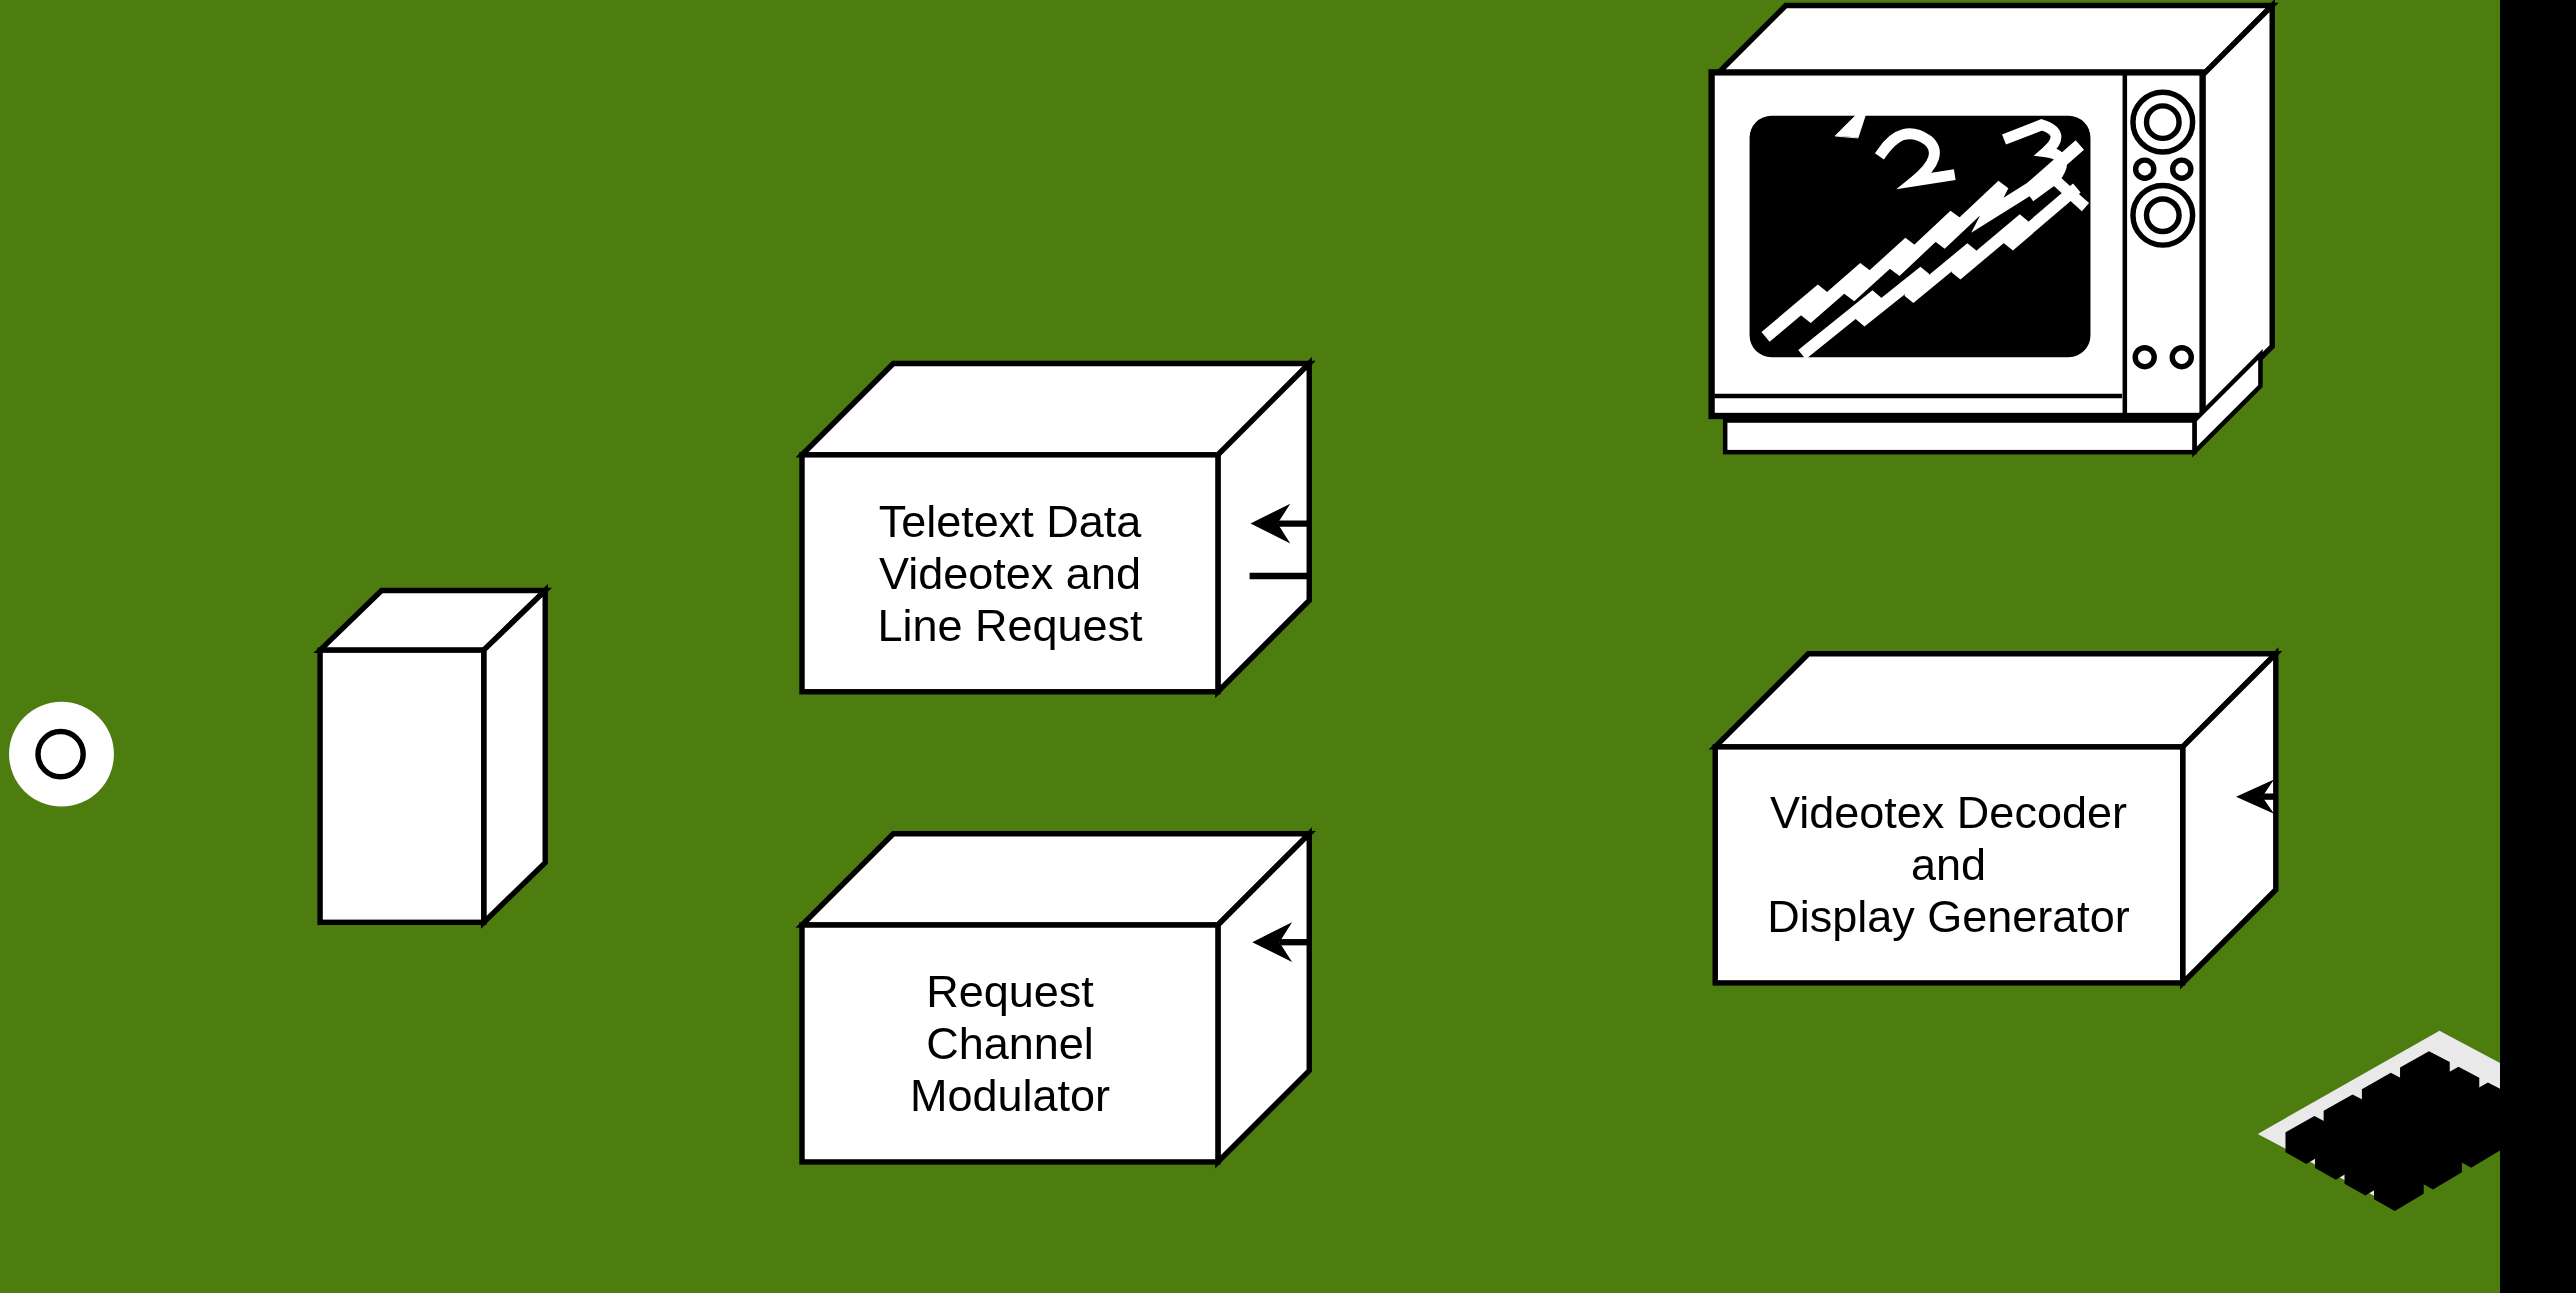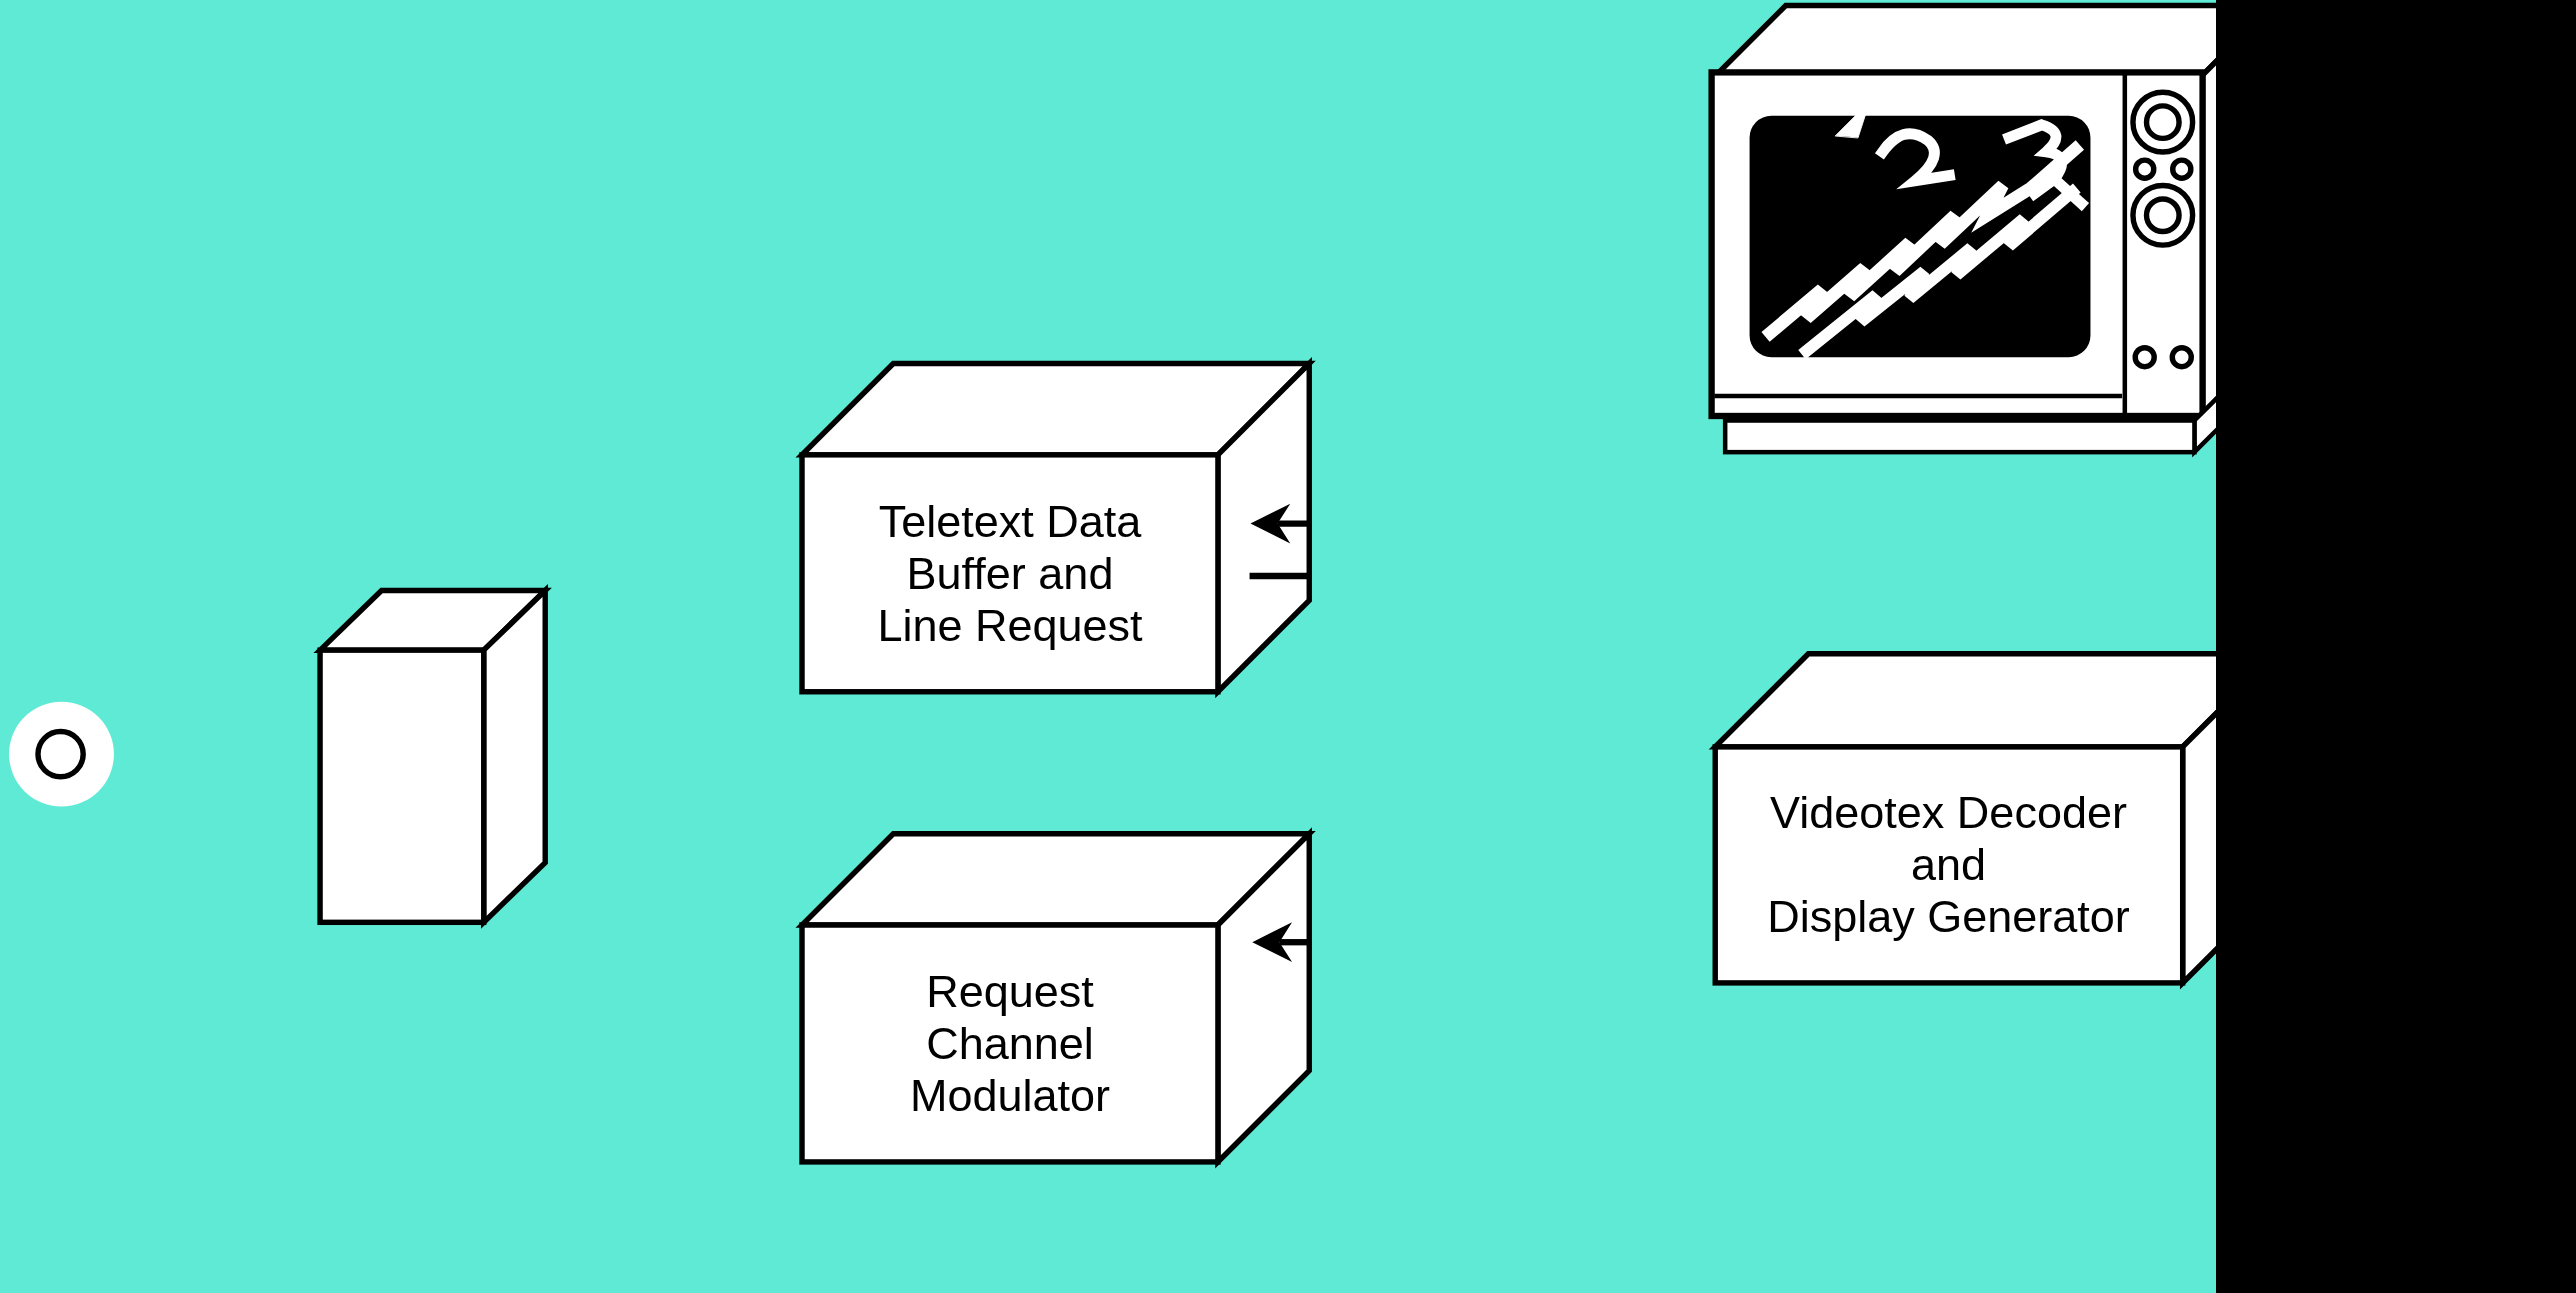--- a/index.html
+++ b/index.html
@@ -1,19 +1,19 @@
 <!DOCTYPE html>
 <html style="font-size:14.5px"><head>
 <meta charset="utf-8">
 <style>
   html,body{margin:0;padding:0;background:#000;}
   #canvas{
     position:relative;
-    width:2216px;height:1294px;
-    background:#5eead4;
+    width:2500px;height:1294px;
+    background:#4d7c0f;
     overflow:hidden;
     font-family:"Liberation Sans", sans-serif;
   }
   #scene{position:absolute;left:0;top:0;}
   .box-label{
     position:absolute;
     display:flex;flex-direction:column;justify-content:center;align-items:center;
     text-align:center;
     color:#000;
     font-size:45px;line-height:52px;
@@ -126,21 +126,21 @@
           <polygon points="2559.7,1234.3 2582.7,1246.3 2582.7,1268.3 2550.7,1287.3 2527.7,1274.3 2527.7,1252.3"></polygon>
           <polygon points="2592.4,1251.7 2615.4,1263.7 2615.4,1285.7 2583.4,1304.7 2560.4,1291.7 2560.4,1269.7"></polygon>
           <polygon points="2625.0,1269.0 2648.0,1281.0 2648.0,1303.0 2616.0,1322.0 2593.0,1309.0 2593.0,1287.0"></polygon>
           <polygon points="2657.6,1286.3 2680.6,1298.3 2680.6,1320.3 2648.6,1339.3 2625.6,1326.3 2625.6,1304.3"></polygon>
         </g>
     </g>
   </svg>
 
   <div class="box-label" style="left:802px;top:455px;width:416px;height:237px;">
     <div class="ln">Teletext Data</div>
-    <div class="ln">Buffer and</div>
+    <div class="ln">Videotex and</div>
     <div class="ln">Line Request</div>
   </div>
 
   <div class="box-label" style="left:1715px;top:747px;width:467px;height:236px;">
     <div class="ln">Videotex Decoder</div>
     <div class="ln">and</div>
     <div class="ln">Display Generator</div>
   </div>
 
   <div class="box-label" style="left:802px;top:925px;width:416px;height:237px;">

